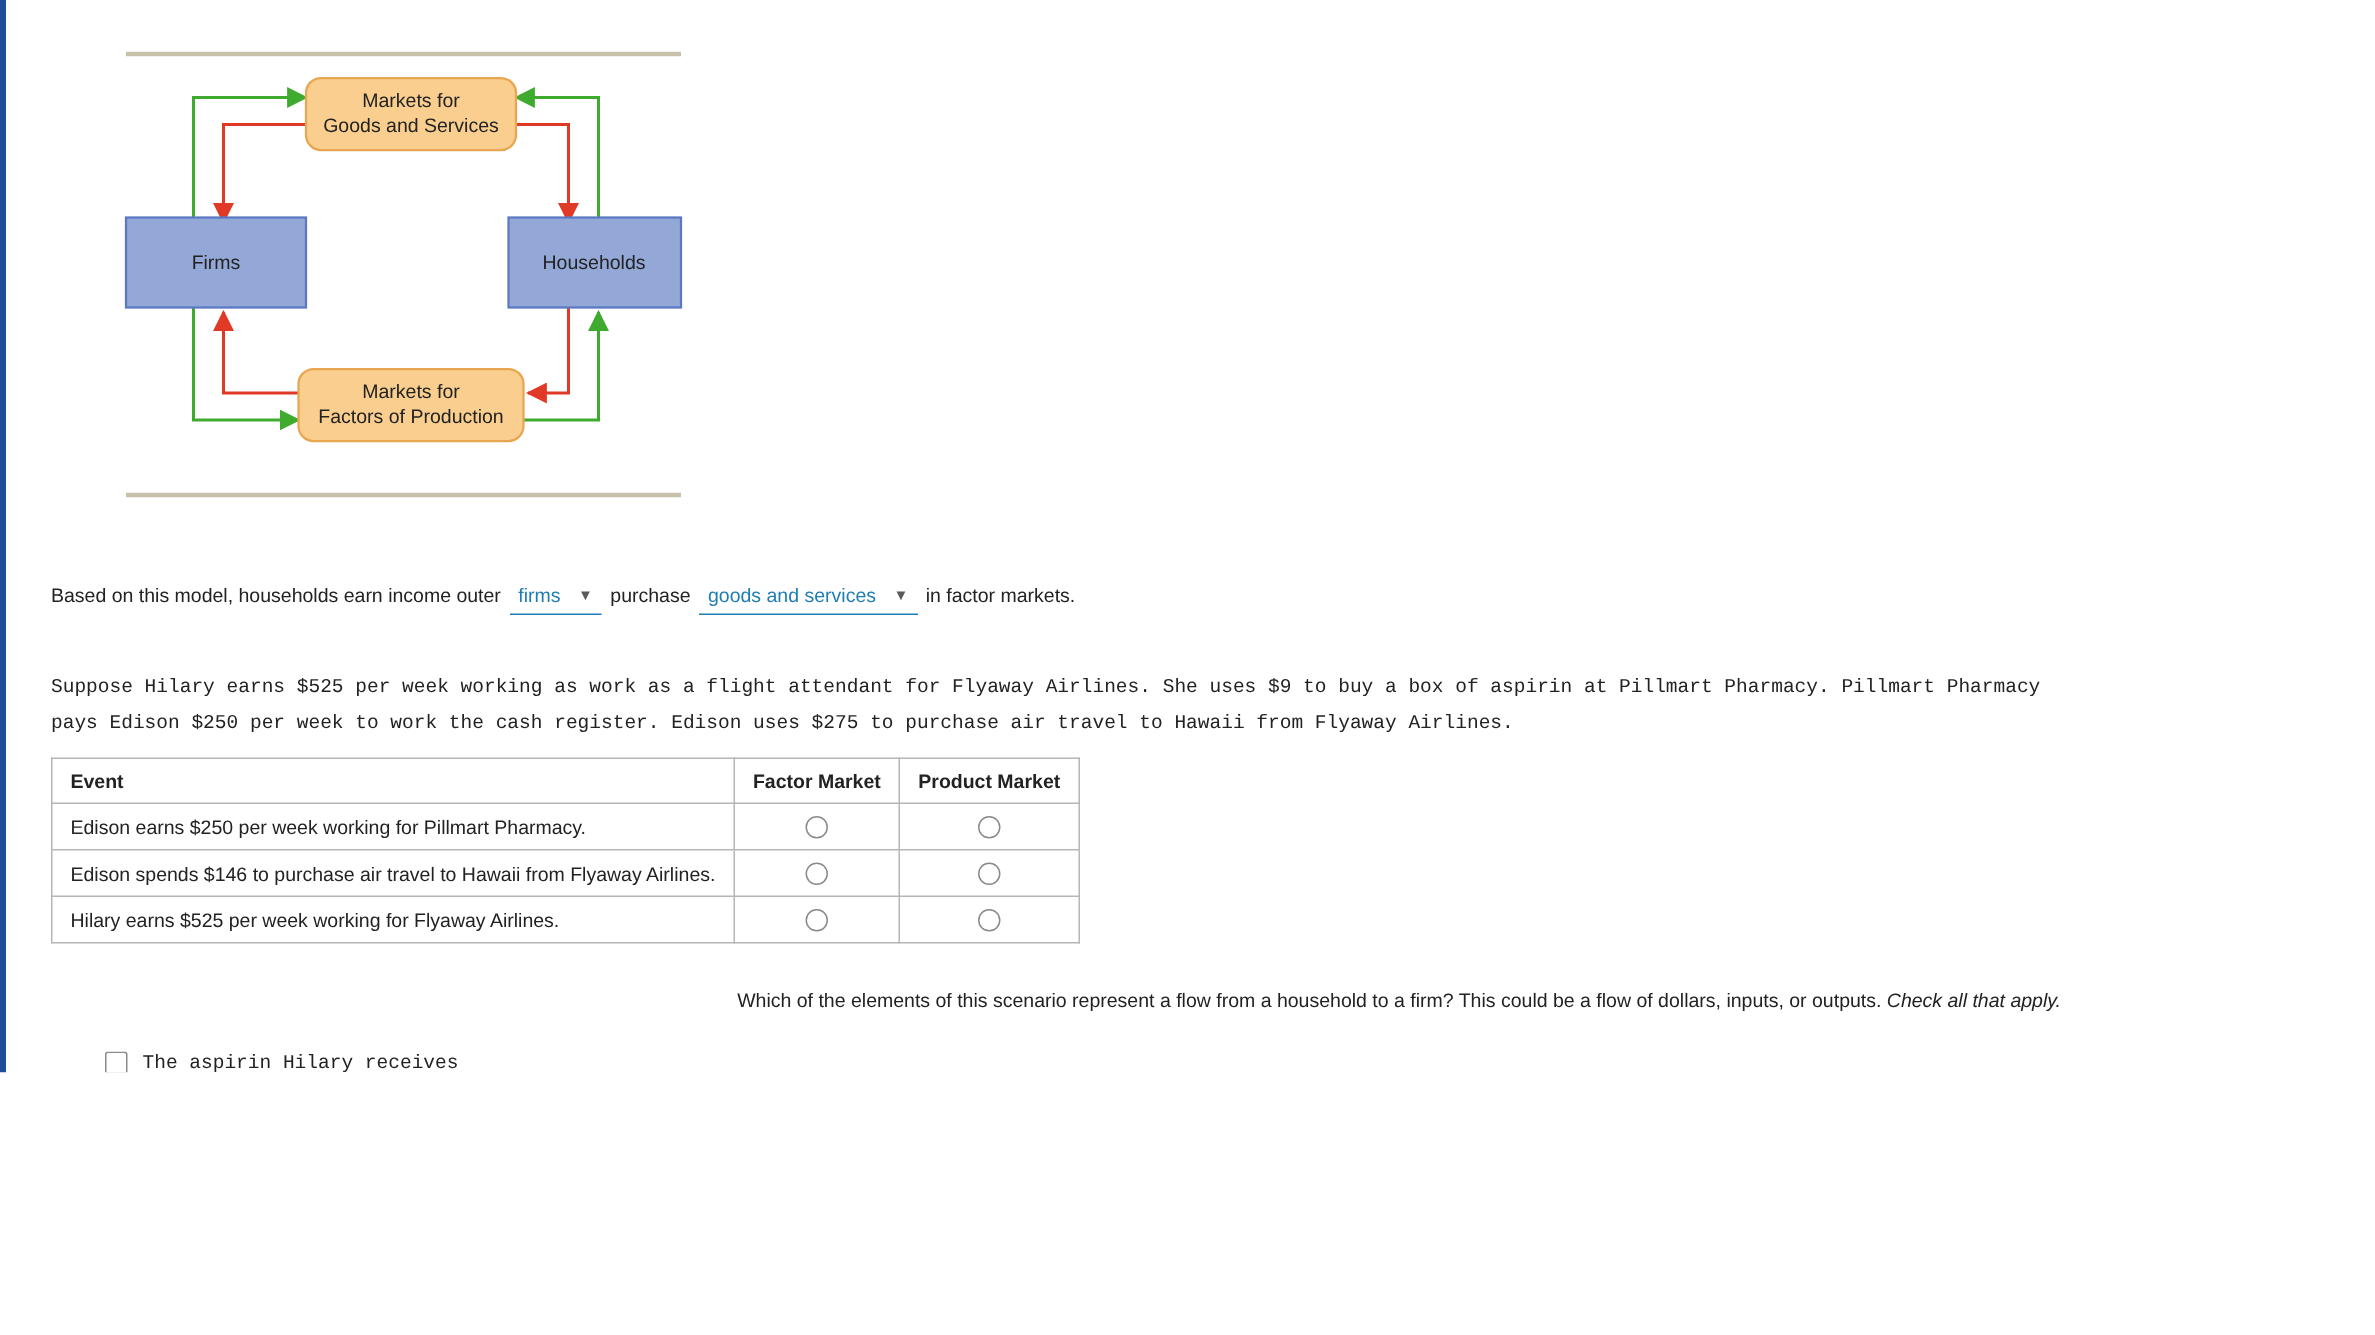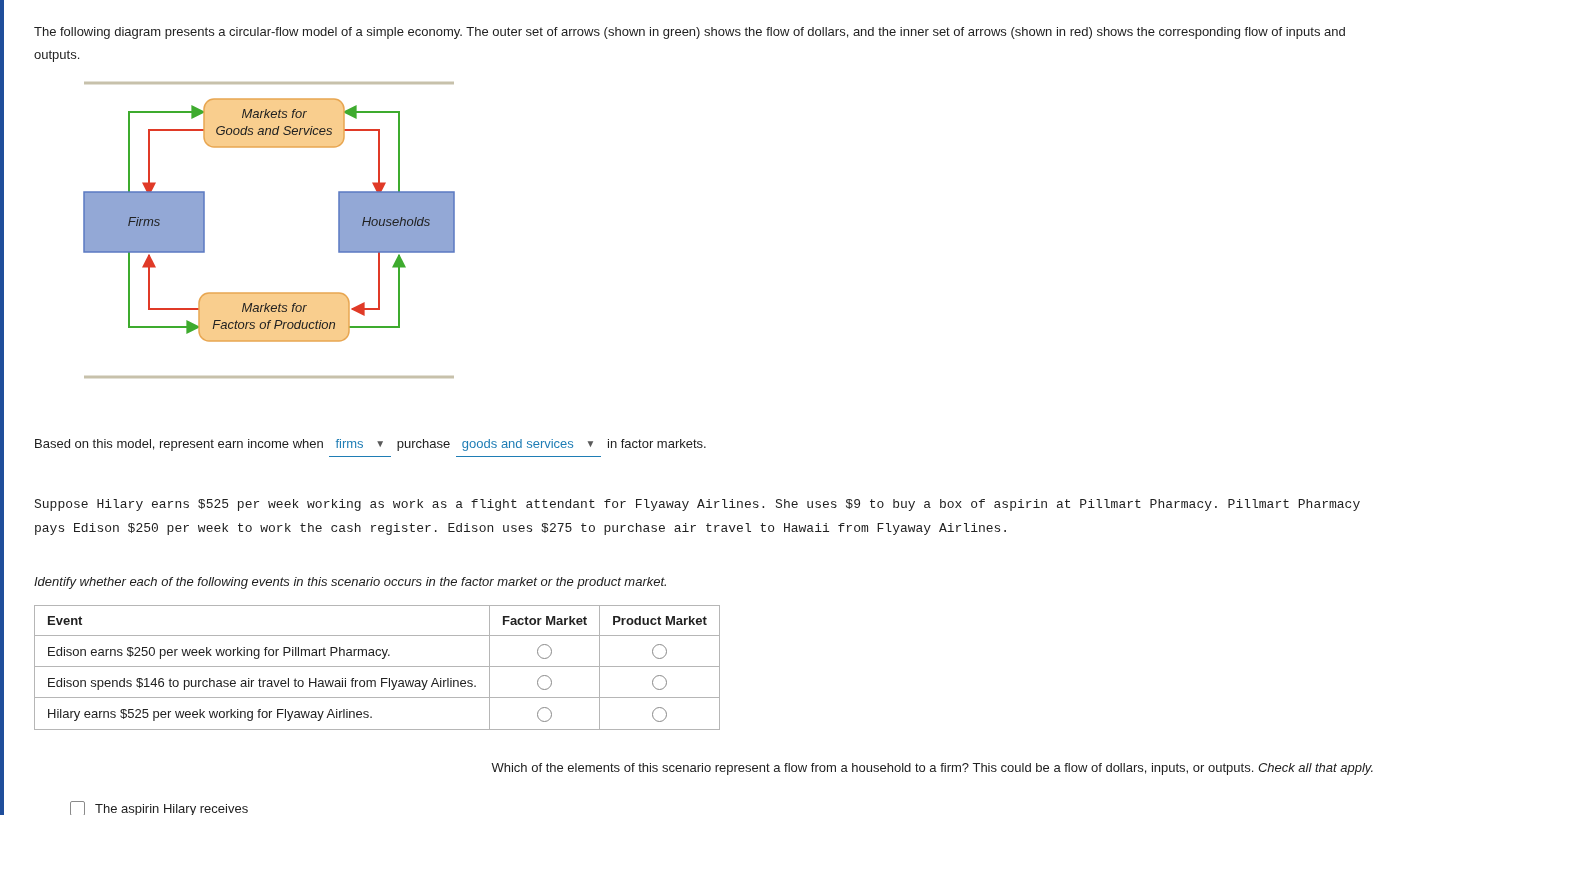--- a/index.html
+++ b/index.html
@@ -14,21 +14,20 @@
     border-left: 4px solid #1f4e9b;
     padding: 20px 30px 0 30px;
     max-width: 1340px;
   }
   .intro-text {
     line-height: 1.8;
     margin-bottom: 10px;
   }
   .diagram-wrap {
     margin: 10px 0 30px 25px;
-    font-style: italic;
   }
   svg text {
     font-family: Verdana, Geneva, sans-serif;
     font-size: 13px;
     fill: #222;
   }
   .question-line {
     line-height: 1.8;
     margin-top: 20px;
   }
@@ -95,20 +94,21 @@
   }
   .checklist {
     margin-top: 22px;
     padding-left: 36px;
   }
   .check-row {
     display: flex;
     align-items: flex-start;
     gap: 10px;
     line-height: 1.2;
+    font-family: Liberation Mono, monospace;
   }
   .checkbox {
     display: inline-block;
     width: 13px;
     height: 13px;
     border: 1px solid #8a8a8a;
     border-radius: 2px;
     background: #fff;
     cursor: pointer;
     flex: 0 0 auto;
@@ -116,21 +116,20 @@
   .cutoff {
     height: 14px;
     overflow: hidden;
   }
 </style>
 </head>
 <body>
 
 <div class="page">
 
-  <div class="intro-text">The following diagram presents a circular-flow model of a simple economy. The outer set of arrows (shown in green) shows the flow of dollars, and the inner set of arrows (shown in red) shows the corresponding flow of inputs and outputs.</div>
 
   <div class="diagram-wrap">
     <svg width="400" height="310" viewBox="0 0 400 310">
       <defs>
         <marker id="ah-green" viewBox="0 0 10 10" refX="9" refY="5" markerWidth="7" markerHeight="7" orient="auto-start-reverse">
           <path d="M0,0 L10,5 L0,10 z" fill="#3eab2e"></path>
         </marker>
         <marker id="ah-red" viewBox="0 0 10 10" refX="9" refY="5" markerWidth="7" markerHeight="7" orient="auto-start-reverse">
           <path d="M0,0 L10,5 L0,10 z" fill="#e03a27"></path>
         </marker>
@@ -165,36 +164,35 @@
       <rect x="280" y="115" width="115" height="60" fill="#93a8d6" stroke="#5b79c2" stroke-width="1.5"></rect>
       <text x="337" y="149" text-anchor="middle">Households</text>
 
       <rect x="140" y="216" rx="10" ry="10" width="150" height="48" fill="#f9ce8e" stroke="#e8a651" stroke-width="1.5"></rect>
       <text x="215" y="235" text-anchor="middle">Markets for</text>
       <text x="215" y="252" text-anchor="middle">Factors of Production</text>
     </svg>
   </div>
 
   <div class="question-line">
-    <span>Based on this model, represent earn income when</span>
+    <span>Based on this model, households earn income outer</span>
     <span class="dd">
       <span>firms</span>
       <span class="caret">▼</span>
     </span>
     <span>purchase</span>
     <span class="dd">
       <span>goods and services</span>
       <span class="caret">▼</span>
     </span>
     <span>in factor markets.</span>
   </div>
 
   <div class="para">Suppose Hilary earns $525 per week working as work as a flight attendant for Flyaway Airlines. She uses $9 to buy a box of aspirin at Pillmart Pharmacy. Pillmart Pharmacy pays Edison $250 per week to work the cash register. Edison uses $275 to purchase air travel to Hawaii from Flyaway Airlines.</div>
 
-  <div class="instr">Identify whether each of the following events in this scenario occurs in the factor market or the product market.</div>
 
   <table class="ev">
     <thead>
       <tr>
         <th>Event</th>
         <th class="center">Factor Market</th>
         <th class="center">Product Market</th>
       </tr>
     </thead>
     <tbody>

